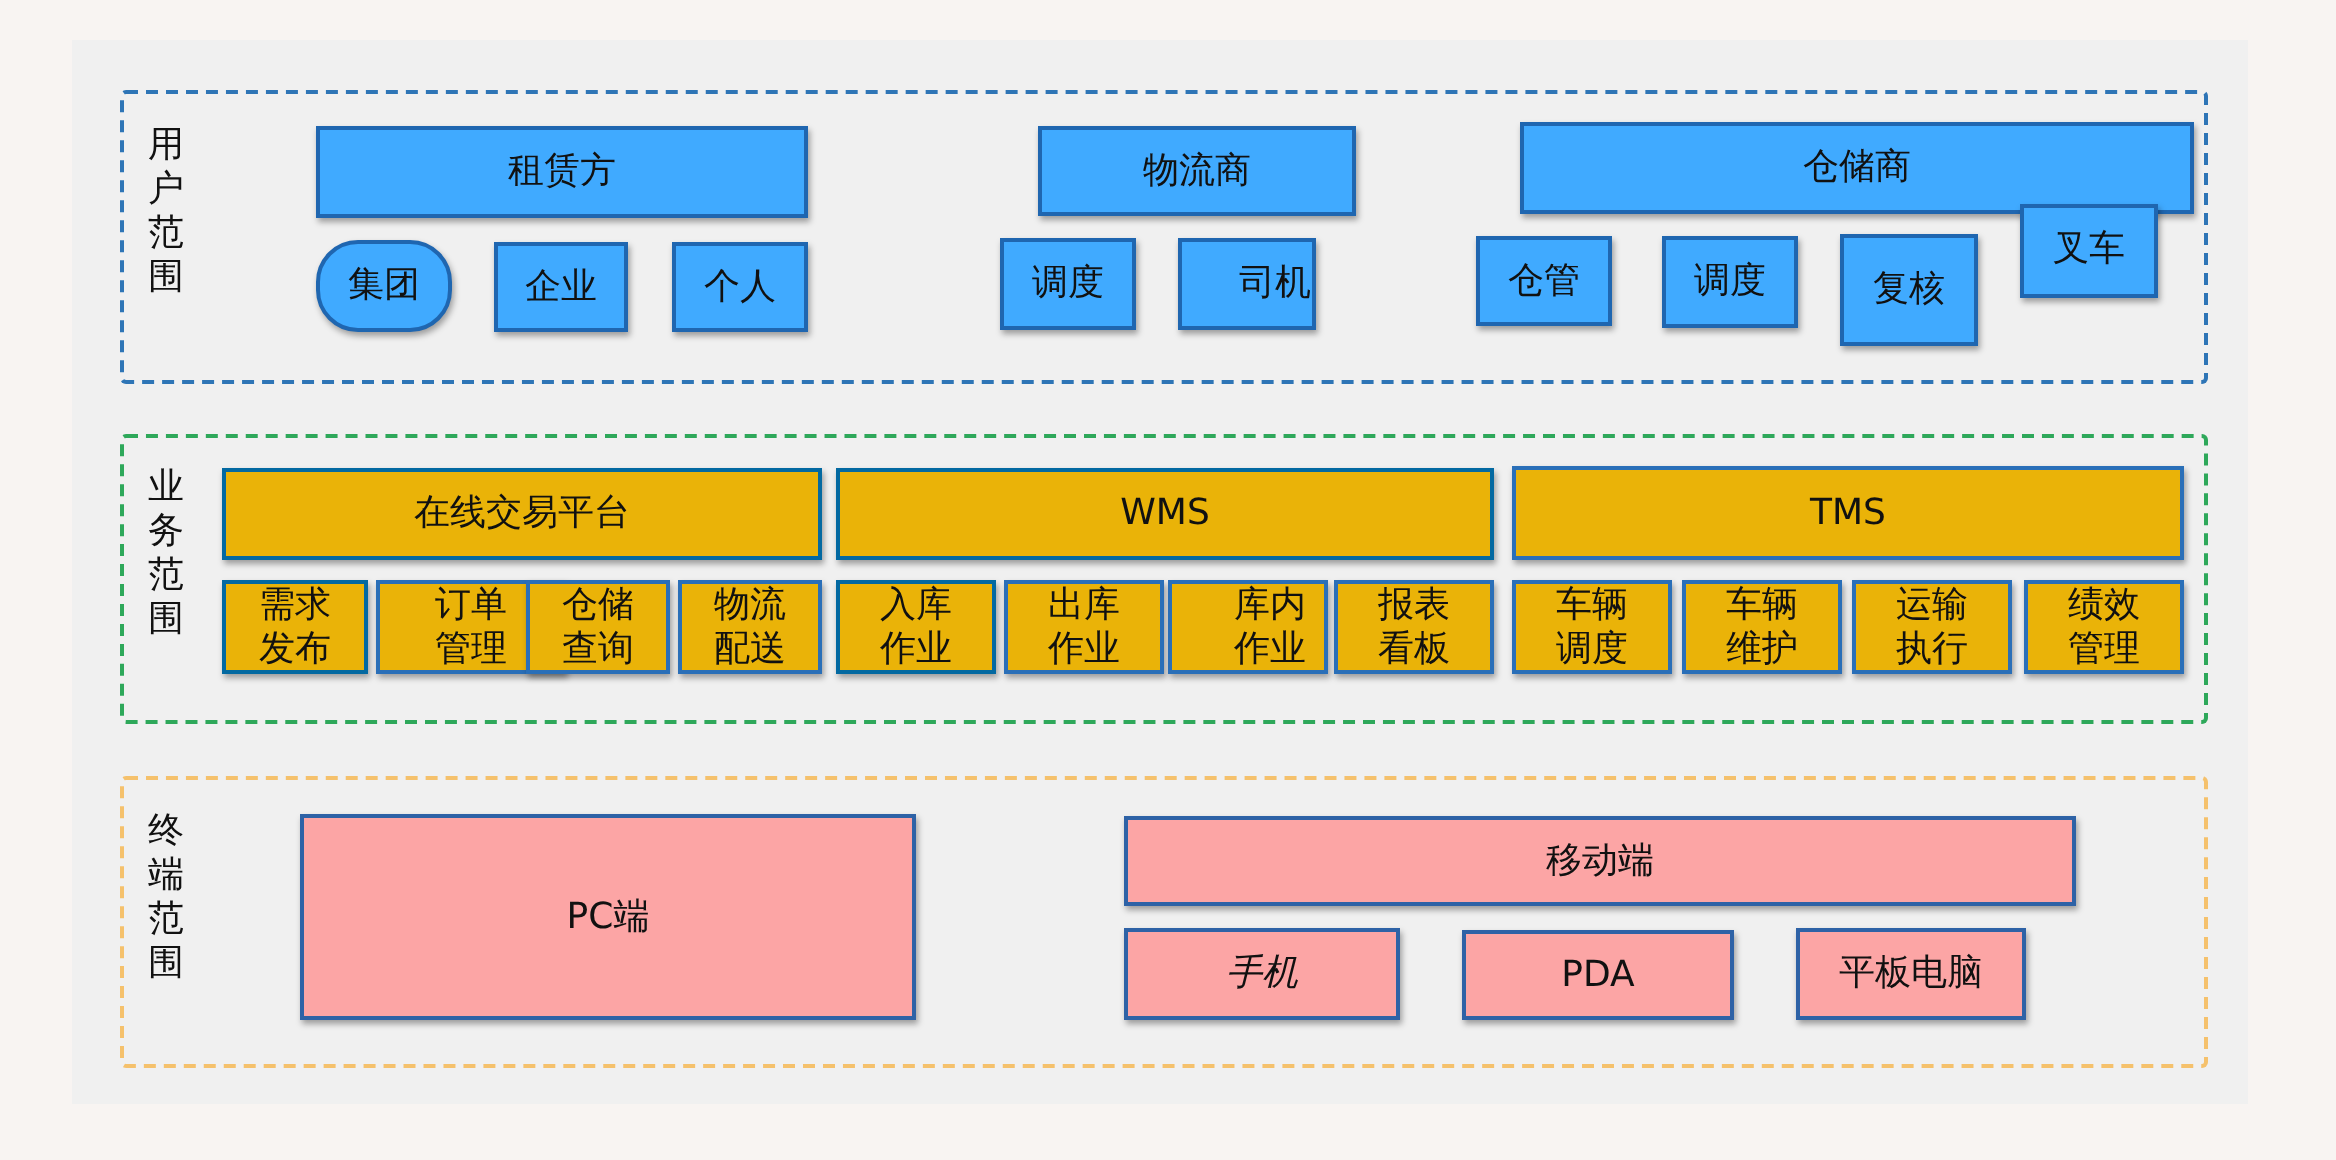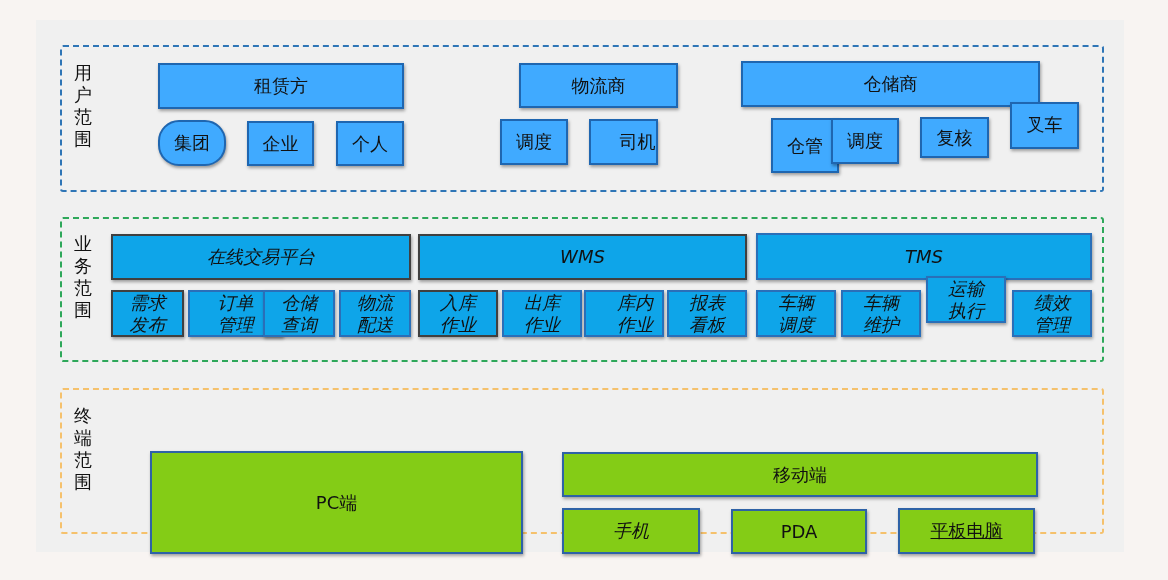--- a/index.html
+++ b/index.html
@@ -7,23 +7,23 @@
          font-family:"DejaVu Sans","Liberation Sans",sans-serif; color:#111; }
   .canvas { position:absolute; left:36px; top:20px; width:1088px; height:532px; background:#f0f0f0; }
   .region { position:absolute; border:2px dashed; border-radius:3px; }
   .region.user { left:60px; top:45px; width:1040px; height:143px; border-color:#2e75b6; }
   .region.biz  { left:60px; top:217px; width:1040px; height:141px; border-color:#2ea85a; }
   .region.term { left:60px; top:388px; width:1040px; height:142px; border-color:#f5c16c; }
   .rlabel { position:absolute; width:30px; font-size:22px; line-height:28px; text-align:center; color:#111; }
   .box { position:absolute; display:flex; align-items:center; justify-content:center; text-align:center;
          box-sizing:border-box; box-shadow:1px 2px 3px rgba(0,0,0,0.35); font-size:18px; line-height:22px; }
   .blue { background:#40aaff; border:2px solid #1f66b0; }
-  .green { background:#0ea5e9; border:2px solid #404040;font-style:italic; }
+  .green { background:#eab308; border:2px solid #0369a1; }
   .green.bb { border-color:#2a6fb8; }
-  .orange { background:#84cc16; border:2px solid #2e62a6;margin-top:44px; }
+  .orange { background:#fca5a5; border:2px solid #2e62a6; }
   .two { font-size:18px; line-height:22px; white-space:pre-line; }
 </style>
 </head>
 <body>
 
 <div class="canvas"></div>
 
 <div class="region user"></div>
 <div class="rlabel two" style="left:68px;top:62px;">用
 户
@@ -32,24 +32,24 @@
 
 <div class="box blue" style="left:158px;top:63px;width:246px;height:46px;">租赁方</div>
 <div class="box blue" style="left:158px;top:120px;width:68px;height:46px;border-radius:21px;">集团</div>
 <div class="box blue" style="left:247px;top:121px;width:67px;height:45px;">企业</div>
 <div class="box blue" style="left:336px;top:121px;width:68px;height:45px;">个人</div>
 
 <div class="box blue" style="left:499px;top:63px;width:159px;height:45px;margin-left:20px;">物流商</div>
 <div class="box blue" style="left:500px;top:119px;width:68px;height:46px;">调度</div>
 <div class="box blue" style="left:589px;top:119px;width:69px;height:46px;padding-left:28px;">司机</div>
 
-<div class="box blue" style="left:741px;top:61px;width:299px;height:46px;">仓储商</div>
-<div class="box blue" style="left:771px;top:118px;width:68px;height:55px;">仓管</div>
+<div class="box blue" style="left:760px;top:61px;width:337px;height:46px;">仓储商</div>
+<div class="box blue" style="left:738px;top:118px;width:68px;height:45px;">仓管</div>
 <div class="box blue" style="left:831px;top:118px;width:68px;height:46px;">调度</div>
-<div class="box blue" style="left:920px;top:117px;width:69px;height:41px;">复核</div>
+<div class="box blue" style="left:920px;top:117px;width:69px;height:56px;">复核</div>
 <div class="box blue" style="left:1010px;top:102px;width:69px;height:47px;font-family:Liberation Mono, monospace;">叉车</div>
 
 <div class="region biz"></div>
 <div class="rlabel two" style="left:68px;top:233px;">业
 务
 范
 围</div>
 
 <div class="box green" style="left:111px;top:234px;width:300px;height:46px;">在线交易平台</div>
 <div class="box green two" style="left:111px;top:290px;width:73px;height:47px;">需求
@@ -69,29 +69,29 @@
 <div class="box green bb two" style="left:584px;top:290px;width:80px;height:47px;padding-left:22px;">库内
 作业</div>
 <div class="box green bb two" style="left:667px;top:290px;width:80px;height:47px;">报表
 看板</div>
 
 <div class="box green bb" style="left:756px;top:233px;width:336px;height:47px;">TMS</div>
 <div class="box green bb two" style="left:756px;top:290px;width:80px;height:47px;">车辆
 调度</div>
 <div class="box green bb two" style="left:841px;top:290px;width:80px;height:47px;">车辆
 维护</div>
-<div class="box green bb two" style="left:926px;top:276px;width:80px;height:47px;">运输
+<div class="box green bb two" style="left:926px;top:290px;width:80px;height:47px;">运输
 执行</div>
 <div class="box green bb two" style="left:1012px;top:290px;width:80px;height:47px;">绩效
 管理</div>
 
 <div class="region term"></div>
 <div class="rlabel two" style="left:68px;top:405px;">终
 端
 范
 围</div>
 
-<div class="box orange" style="left:150px;top:407px;width:373px;height:103px;">PC端</div>
+<div class="box orange" style="left:150px;top:407px;width:308px;height:103px;">PC端</div>
 
 <div class="box orange" style="left:562px;top:408px;width:476px;height:45px;">移动端</div>
 <div class="box orange" style="left:562px;top:464px;width:138px;height:46px;font-style:italic;">手机</div>
 <div class="box orange" style="left:731px;top:465px;width:136px;height:45px;">PDA</div>
-<div class="box orange" style="left:898px;top:464px;width:137px;height:46px;text-decoration:underline;">平板电脑</div>
+<div class="box orange" style="left:898px;top:464px;width:115px;height:46px;">平板电脑</div>
 
 </body></html>

